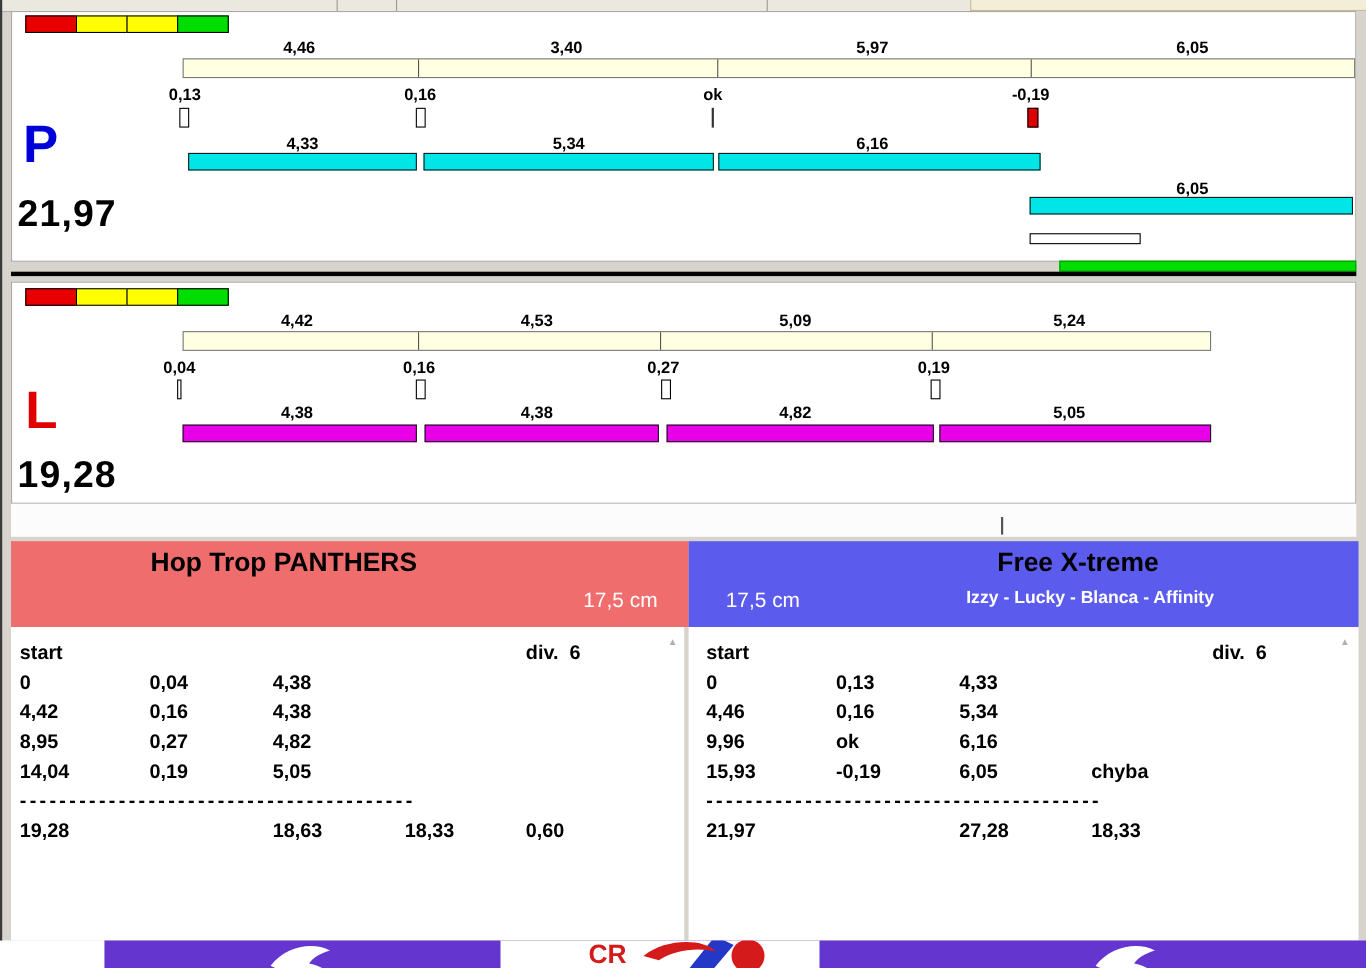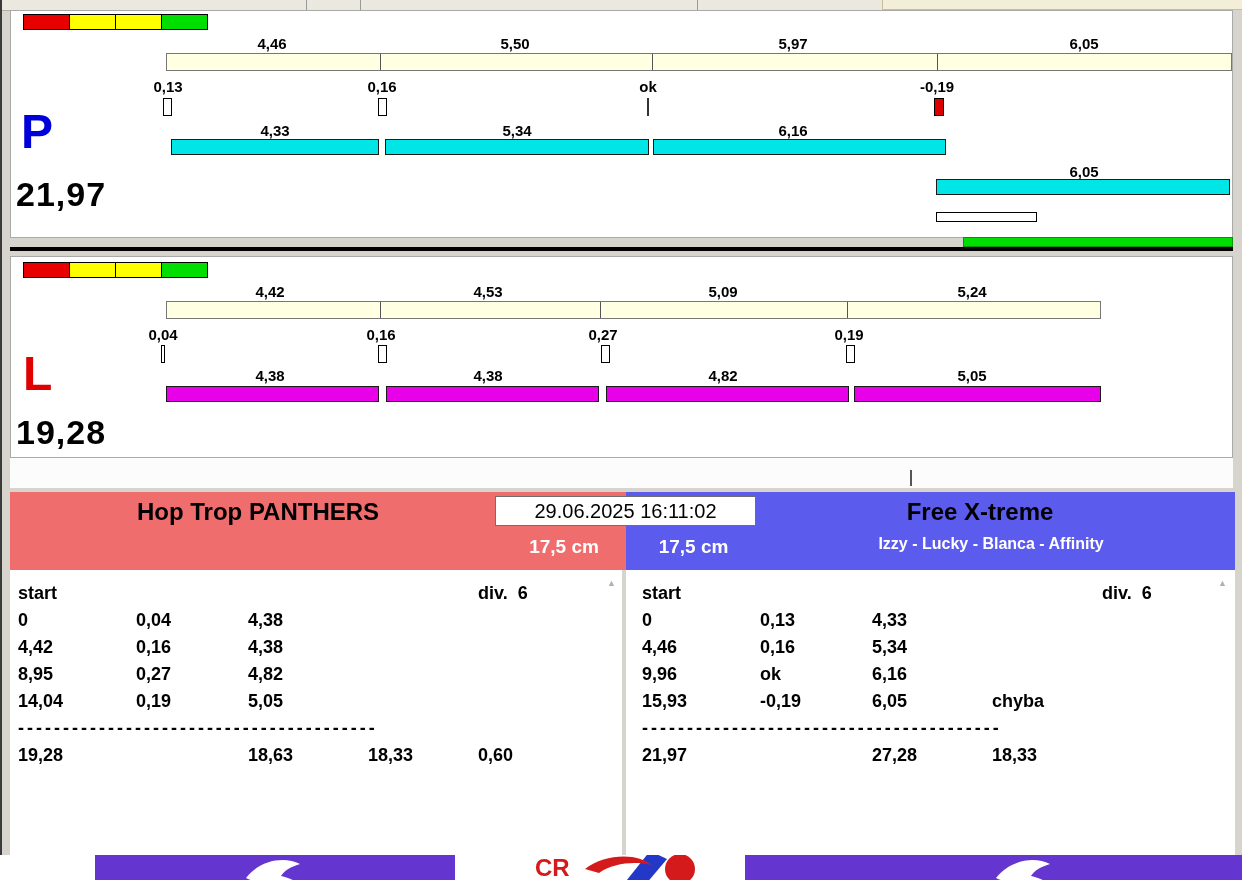--- a/index.html
+++ b/index.html
@@ -12,21 +12,21 @@
   .lbl{position:absolute;font-weight:bold;font-size:15px;text-align:center;white-space:nowrap;}
   .track{position:absolute;height:18px;border:1px solid #777;box-sizing:border-box;background:#ffffe2;}
   .tdiv{position:absolute;top:0;height:16px;width:1px;background:#555;}
   .bar{position:absolute;height:16px;border:1px solid #1a1a1a;box-sizing:border-box;}
   .tick{position:absolute;width:9px;height:18px;background:#fff;border:1px solid #000;box-sizing:border-box;}
   .tickline{position:absolute;width:2px;height:18px;background:#333;}
   .lane-letter{position:absolute;font-size:48px;font-weight:bold;line-height:1;}
   .lane-total{position:absolute;font-size:34px;font-weight:bold;line-height:1;letter-spacing:1px;color:#000;}
   .hdr-title{position:absolute;font-size:24px;font-weight:bold;text-align:center;color:#000;white-space:nowrap;}
   .hdr-sub{position:absolute;font-size:16px;font-weight:bold;text-align:center;color:#fff;white-space:nowrap;}
-  .hdr-h{position:absolute;font-size:19px;font-weight:bold;text-align:center;color:#fff;white-space:nowrap;}
+  .hdr-h{position:absolute;font-size:19px;font-weight:normal;text-align:center;color:#fff;white-space:nowrap;}
   .timestamp{position:absolute;left:495px;top:496px;width:261px;height:30px;background:#fff;
              border:1px solid #6f6f6f;box-sizing:border-box;font-size:20px;text-align:center;line-height:28px;}
   .rtable{position:absolute;background:#fff;box-sizing:border-box;}
   .trow{display:grid;grid-template-columns:118px 112px 120px 110px auto;height:27px;line-height:27px;
         font-size:18px;font-weight:bold;white-space:pre;}
   .tsep{height:27px;line-height:27px;font-size:18px;font-weight:bold;letter-spacing:3px;
         white-space:nowrap;overflow:hidden;}
   .scrollarrow{position:absolute;top:8px;font-size:9px;color:#b0b0b0;cursor:pointer;}
   .divider-black{position:absolute;background:#000;}
 </style>
@@ -41,21 +41,21 @@
   <div class="abs" style="left:697px;top:0;width:1px;height:10px;background:#999;"></div>
   <div class="abs" style="left:882px;top:0;width:360px;height:9px;background:#f3eed8;border-left:1px solid #c9bd95;border-bottom:1px solid #c9bd95;"></div>
 
   <div class="panel" style="left:10px;top:10px;width:1223px;height:228px;">
     <div class="legend" style="left: 12px; top: 3px; background-color: rgb(232, 0, 0);"></div>
     <div class="legend" style="left: 58px; top: 3px; background-color: rgb(255, 255, 0);"></div>
     <div class="legend" style="left: 104px; top: 3px; background-color: rgb(255, 255, 0);"></div>
     <div class="legend" style="left: 150px; top: 3px; background-color: rgb(0, 221, 0);"></div>
 
     <div class="lbl" style="left:201px;top:24px;width:120px;">4,46</div>
-    <div class="lbl" style="left:444px;top:24px;width:120px;">5,50</div>
+    <div class="lbl" style="left:444px;top:24px;width:120px;">3,40</div>
     <div class="lbl" style="left:722px;top:24px;width:120px;">5,97</div>
     <div class="lbl" style="left:1013px;top:24px;width:120px;">6,05</div>
 
     <div class="track" style="left: 155px; top: 42px; width: 1066px; background-color: rgb(255, 255, 226);">
       <div class="tdiv" style="left:213px;"></div>
       <div class="tdiv" style="left:485px;"></div>
       <div class="tdiv" style="left:770px;"></div>
     </div>
 
     <div class="lbl" style="left:112px;top:67px;width:90px;">0,13</div>
@@ -139,21 +139,20 @@
     <div class="hdr-title" style="left:0;top:6px;width:496px;">Hop Trop PANTHERS</div>
     <div class="hdr-h" style="left:500px;top:44px;width:108px;">17,5 cm</div>
   </div>
 
   <div class="abs" style="left: 626px; top: 492px; width: 609px; height: 78px; background-color: rgb(91, 91, 238);">
     <div class="hdr-h" style="left:10px;top:44px;width:115px;">17,5 cm</div>
     <div class="hdr-title" style="left:114px;top:6px;width:480px;">Free X-treme</div>
     <div class="hdr-sub" style="left:125px;top:43px;width:480px;">Izzy - Lucky - Blanca - Affinity</div>
   </div>
 
-  <div class="timestamp">29.06.2025 16:11:02</div>
 
   <div class="rtable" style="left:10px;top:570px;width:612px;height:285px;padding:10px 0 0 8px;">
     <span class="scrollarrow" style="right:6px;">▲</span>
     <div class="trow">
       <span>start</span>
       <span></span>
       <span></span>
       <span></span>
       <span>div.  6</span>
     </div>

